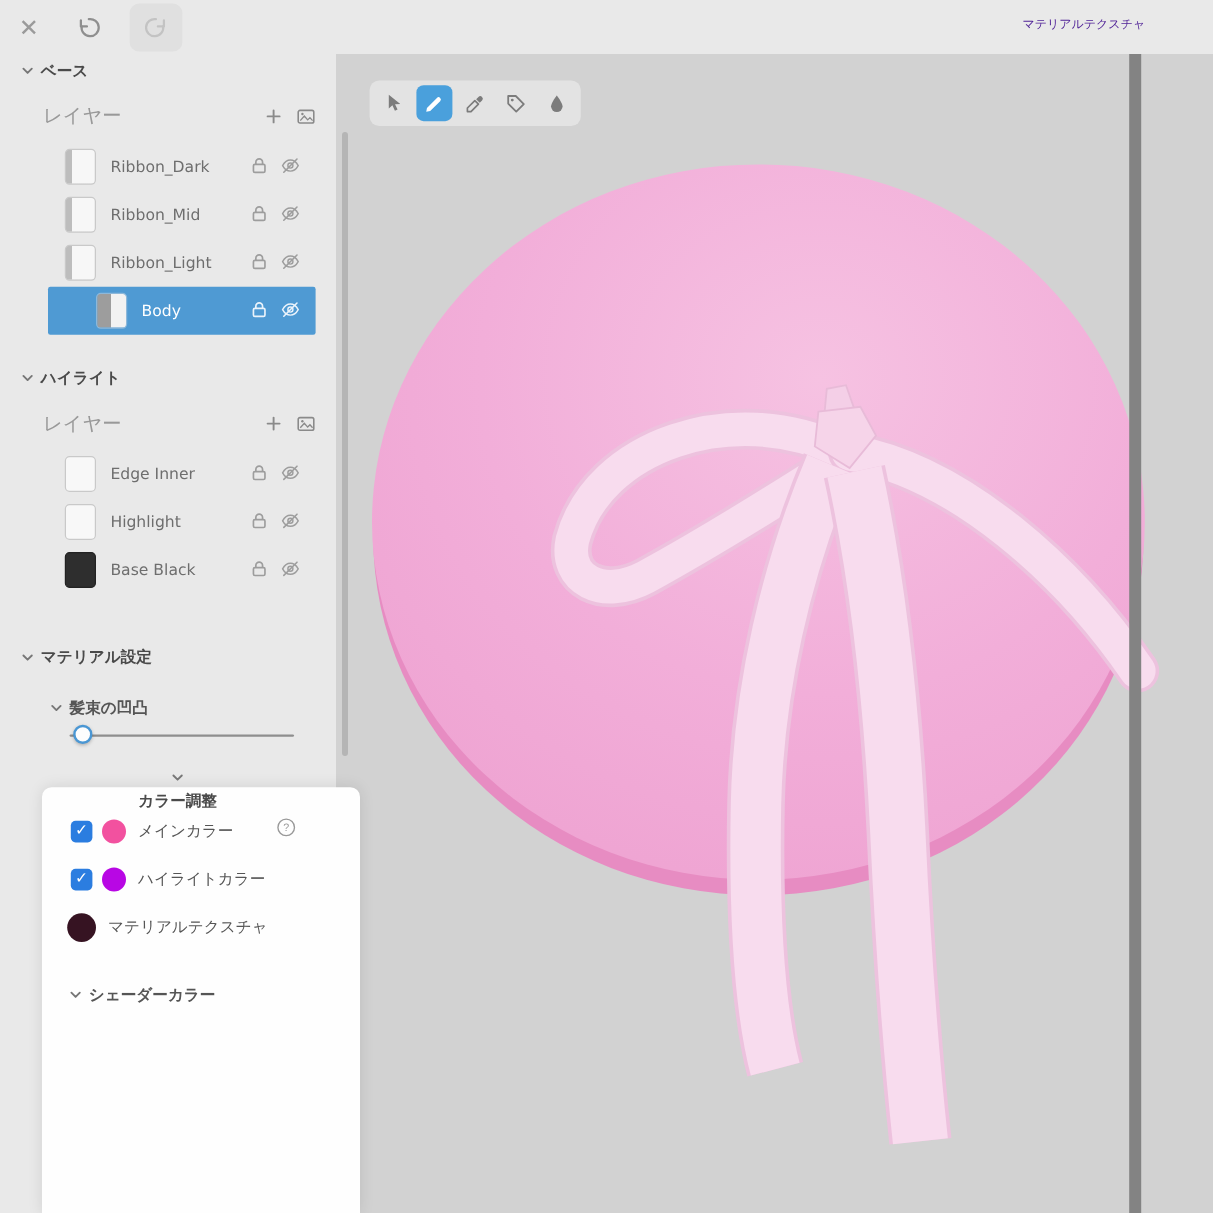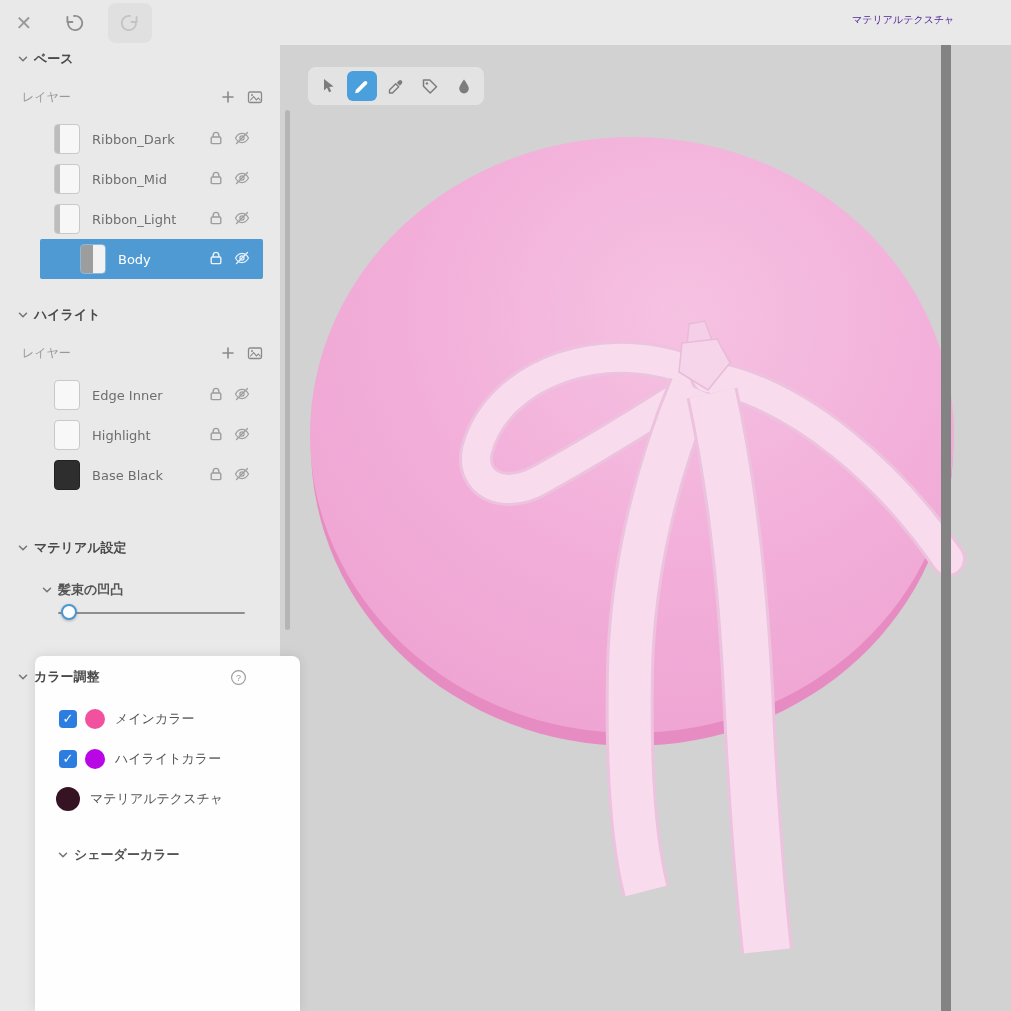--- a/index.html
+++ b/index.html
@@ -16,27 +16,27 @@
   .tb-title { position:absolute; left:852px; top:13px; font-size:10px; color:#4c1d95; white-space:nowrap; }
 
   
   .sidebar { position:absolute; left:0; top:45px; width:280px; height:966px; background:#e9e9e9; z-index:10; }
   .spotlight { position:absolute; left:35px; top:611px; width:265px; height:355px; background:#fefefe; border-radius:8px 8px 0 0; box-shadow:0 0 12px rgba(0,0,0,0.10); z-index:0; }
   .sec-h, .sub-h, .layers-head, .rows, .strength-row, .slider-row, .color-row, .outline-row, .shader-row { position:relative; z-index:1; }
 
   .sec-h { margin-top:4px; height:20px; display:flex; align-items:center; padding-left:16px; gap:4px; color:#4a4a4a; font-size:13px; font-weight:600; cursor:pointer; }
   .sec-h.hl { margin-top:26px; }
   .sec-h.mat { margin-top:43px; }
-  .sec-h.col { margin-top:45px; }
+  .sec-h.col { margin-top:19px;flex-direction:column; }
   .sub-h { margin-top:22px; height:20px; display:flex; align-items:center; padding-left:40px; gap:4px; color:#555; font-size:13px; font-weight:600; cursor:pointer; }
   .sub-h.shader { margin-top:26px; padding-left:56px; }
   .chev { width:14px; height:14px; color:#777; flex:0 0 14px; }
   .chev svg { width:14px; height:14px; display:block; }
 
-  .layers-head { margin-top:18px; height:20px; display:flex; align-items:center; padding:0 16px 0 22px; color:#999; font-size:12px; }
+  .layers-head { margin-top:18px; height:20px; display:flex; align-items:center; padding:0 16px 0 36px; color:#999; font-size:16px; }
   .lh-icons { margin-left:auto; display:flex; gap:9px; }
   .lh-btn { width:18px; height:18px; border:none; background:transparent; color:#8a8a8a; cursor:pointer; padding:0; }
   .lh-btn svg { width:16px; height:16px; display:block; margin:auto; }
 
   .rows { margin-top:12px; }
   .layer-row { height:40px; margin:0 17px 0 14px; display:flex; align-items:center; padding:0 12px 0 40px; border-radius:2px; cursor:pointer; }
   .layer-row.selected { background:#4f9ad3;margin-left:40px; }
   .thumb { width:26px; height:30px; border-radius:4px; border:1px solid #c9c9c9; flex:0 0 26px; }
   .t-light { background:linear-gradient(90deg,#bdbdbd 0 22%,#f7f7f7 22%); }
   .t-half  { background:linear-gradient(90deg,#9d9d9d 0 48%,#f2f2f2 48%); border-color:#8db8da; }

